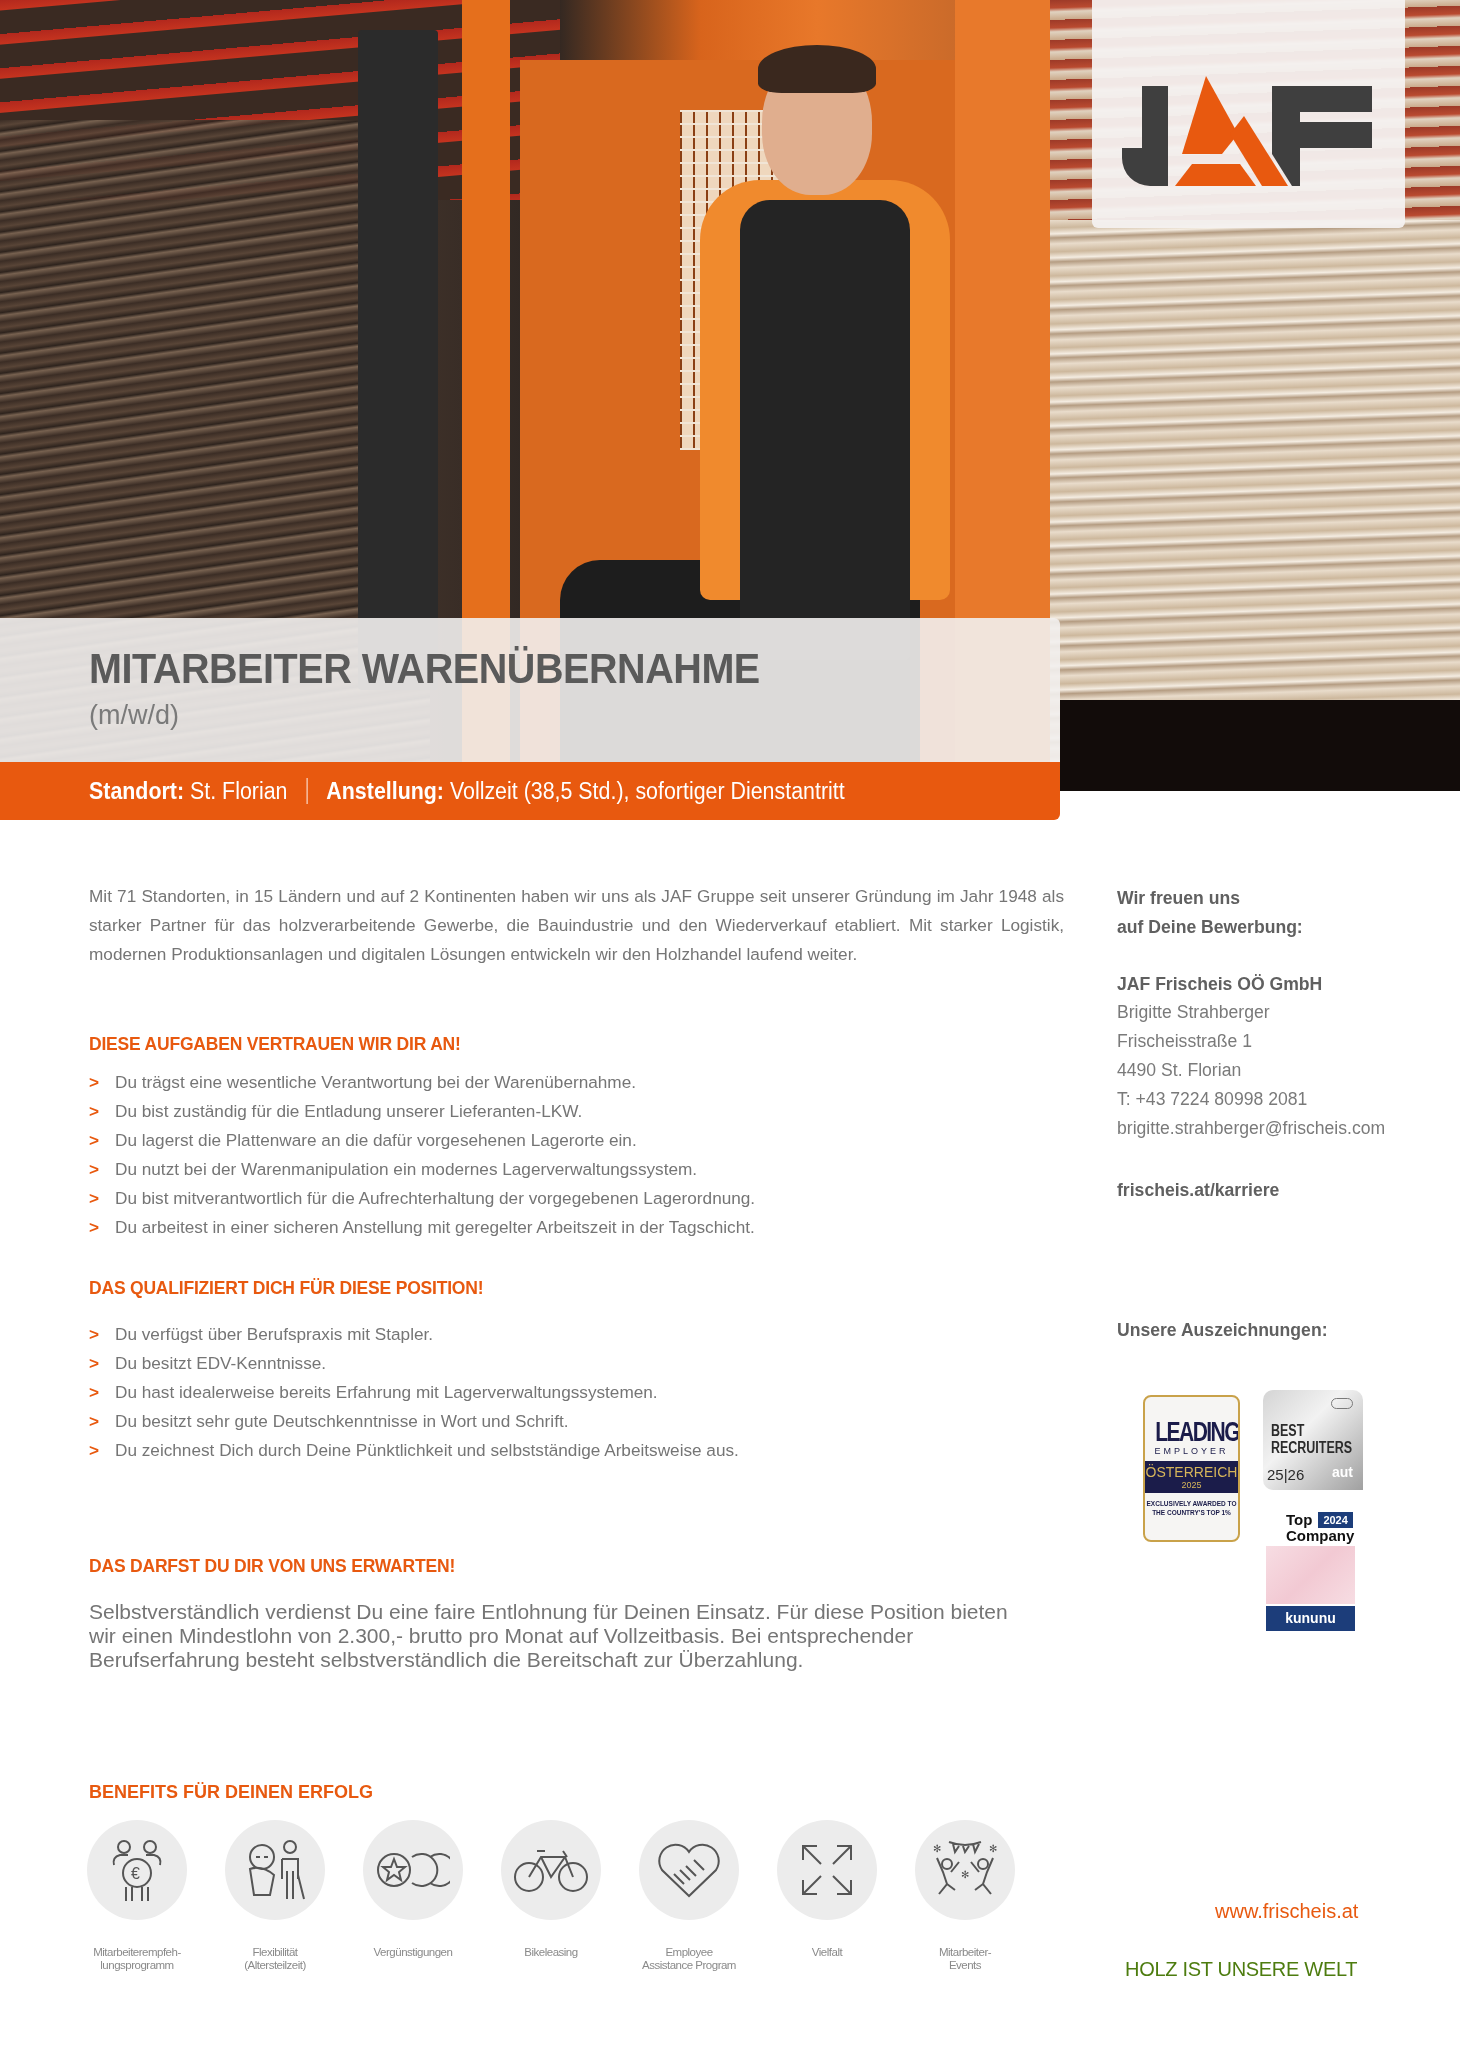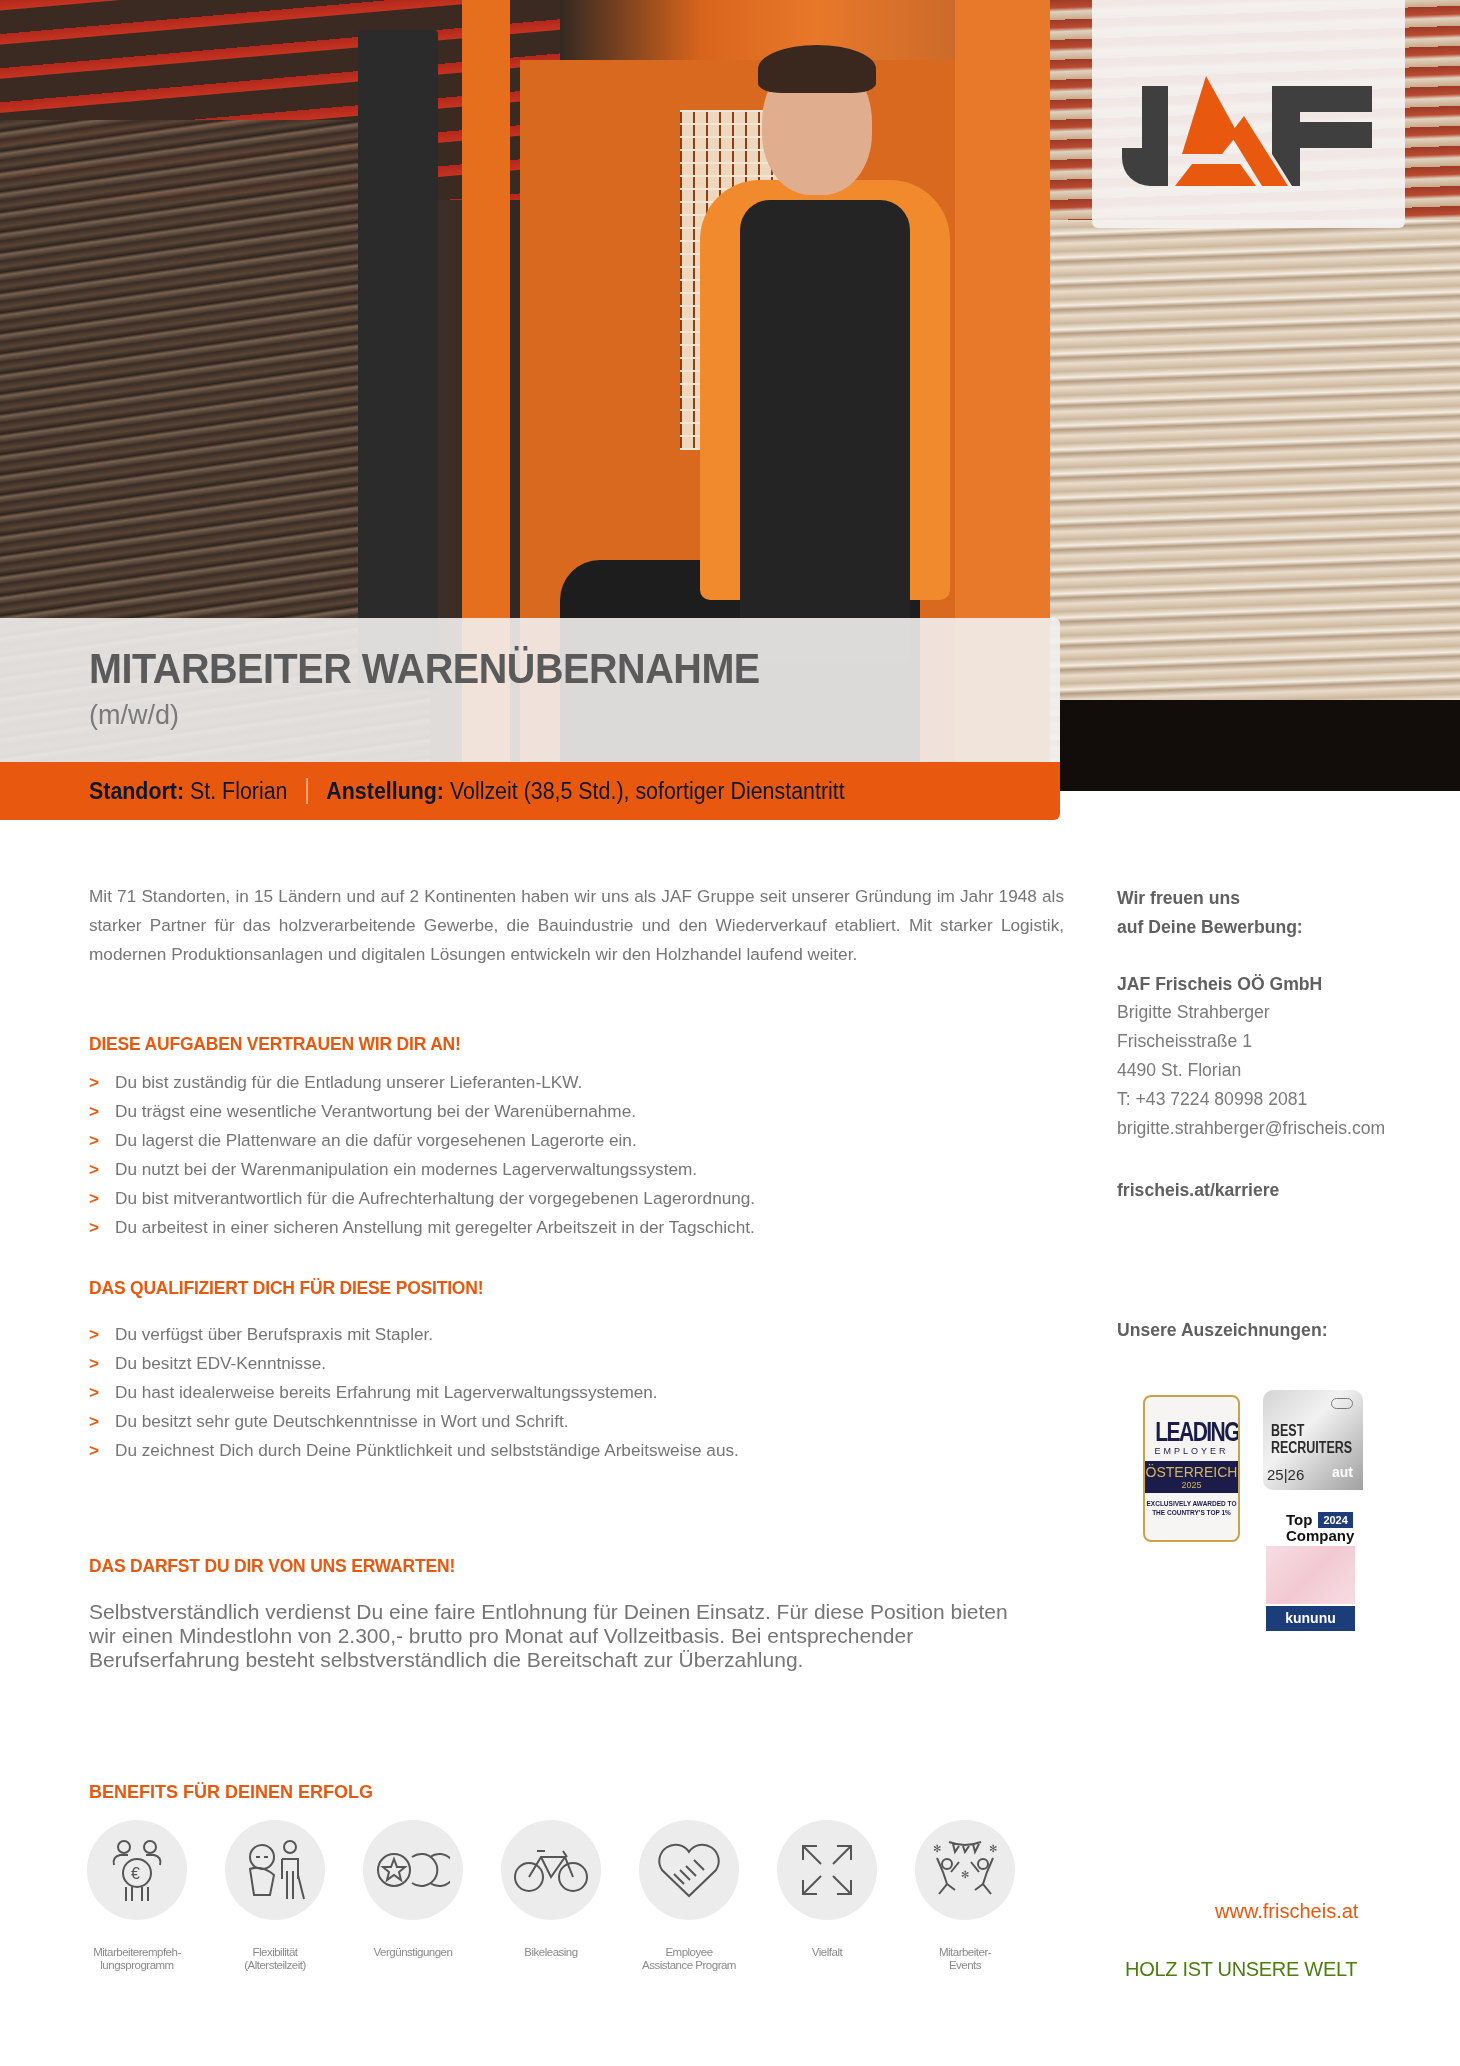--- a/index.html
+++ b/index.html
@@ -36,21 +36,21 @@
   .logo-card svg { position: absolute; left: 30px; top: 76px; }
 
   
   .title-box { position: absolute; left: 0; top: 618px; width: 1060px; height: 144px;
     background: rgba(242,240,238,0.90); border-radius: 0 6px 0 0; }
   .title-box .title { position: absolute; left: 89px; top: 26px; font-size: 43px; font-weight: bold;
     color: #5a5a5a; letter-spacing: -0.5px; transform: scaleX(0.92); transform-origin: left; white-space: nowrap; }
   .title-box .subtitle { position: absolute; left: 89px; top: 82px; font-size: 27px; color: #7a7a7a; }
 
   .info-bar { position: absolute; left: 0; top: 762px; width: 1060px; height: 58px;
-    background: #e8590f; border-radius: 0 0 6px 0; color: #0f172a; }
+    background: #e8590f; border-radius: 0 0 6px 0; color: #ffffff; }
   .info-bar .line { position: absolute; left: 89px; top: 16px; font-size: 23px; white-space: nowrap;
     transform: scaleX(0.93); transform-origin: left; }
   .info-bar b { font-weight: bold; }
   .info-bar .sep { display: inline-block; width: 1px; height: 26px; background: #ffffff; margin: 0 14px; vertical-align: -5px; }
 
   
   .intro { position: absolute; left: 89px; top: 882px; width: 975px; font-size: 17.2px; line-height: 29px;
     color: #757575; text-align: justify; }
   .section-h { position: absolute; left: 89px; font-size: 17.5px; font-weight: bold; color: #e8590f; letter-spacing: -0.2px; }
   .list { position: absolute; left: 89px; list-style: none; font-size: 17.2px; color: #757575; }
@@ -142,22 +142,22 @@
     <span class="sep"></span>
     <b>Anstellung:</b>
     <span>Vollzeit (38,5 Std.), sofortiger Dienstantritt</span>
   </div>
 </div>
 
 <p class="intro">Mit 71 Standorten, in 15 Ländern und auf 2 Kontinenten haben wir uns als JAF Gruppe seit unserer Gründung im Jahr 1948 als starker Partner für das holzverarbeitende Gewerbe, die Bauindustrie und den Wiederverkauf etabliert. Mit starker Logistik, modernen Produktionsanlagen und digitalen Lösungen entwickeln wir den Holzhandel laufend weiter.</p>
 
 <div class="section-h" style="top:1034px">DIESE AUFGABEN VERTRAUEN WIR DIR AN!</div>
 <ul class="list" style="top:1068px">
+  <li><span class="chev">&gt;</span><span>Du trägst eine wesentliche Verantwortung bei der Warenübernahme.</span></li>
   <li><span class="chev">&gt;</span><span>Du bist zuständig für die Entladung unserer Lieferanten-LKW.</span></li>
-  <li><span class="chev">&gt;</span><span>Du trägst eine wesentliche Verantwortung bei der Warenübernahme.</span></li>
   <li><span class="chev">&gt;</span><span>Du lagerst die Plattenware an die dafür vorgesehenen Lagerorte ein.</span></li>
   <li><span class="chev">&gt;</span><span>Du nutzt bei der Warenmanipulation ein modernes Lagerverwaltungssystem.</span></li>
   <li><span class="chev">&gt;</span><span>Du bist mitverantwortlich für die Aufrechterhaltung der vorgegebenen Lagerordnung.</span></li>
   <li><span class="chev">&gt;</span><span>Du arbeitest in einer sicheren Anstellung mit geregelter Arbeitszeit in der Tagschicht.</span></li>
 </ul>
 
 <div class="section-h" style="top:1278px">DAS QUALIFIZIERT DICH FÜR DIESE POSITION!</div>
 <ul class="list" style="top:1320px">
   <li><span class="chev">&gt;</span><span>Du verfügst über Berufspraxis mit Stapler.</span></li>
   <li><span class="chev">&gt;</span><span>Du besitzt EDV-Kenntnisse.</span></li>

